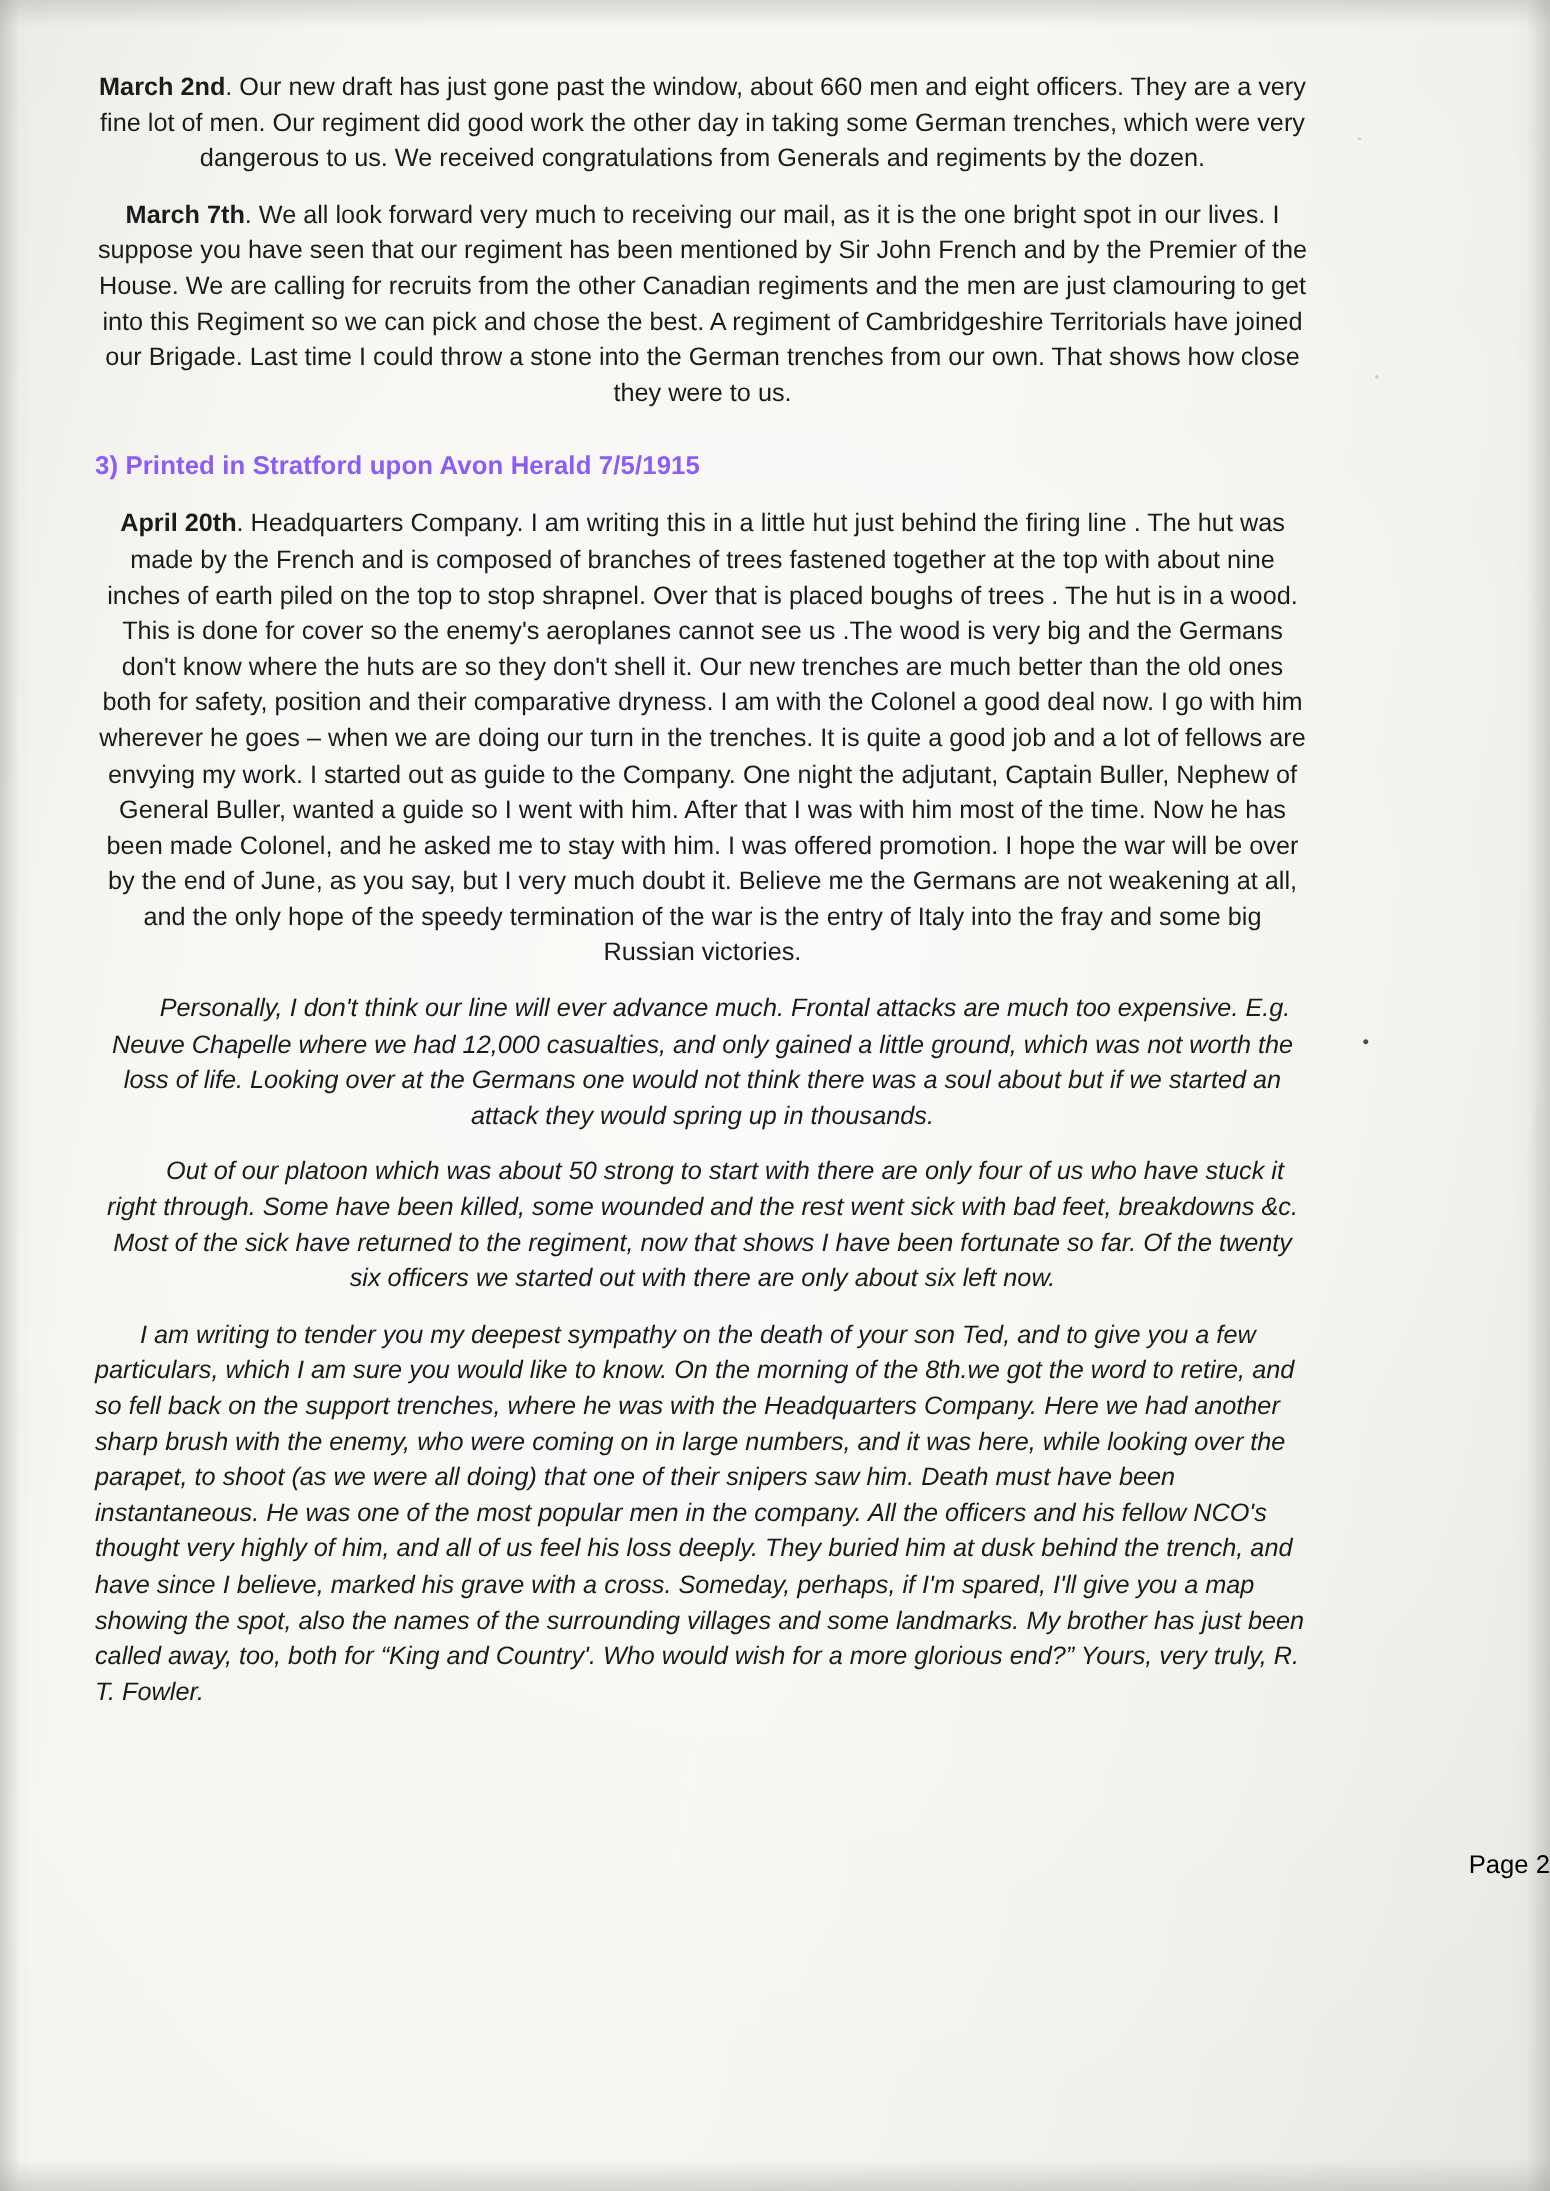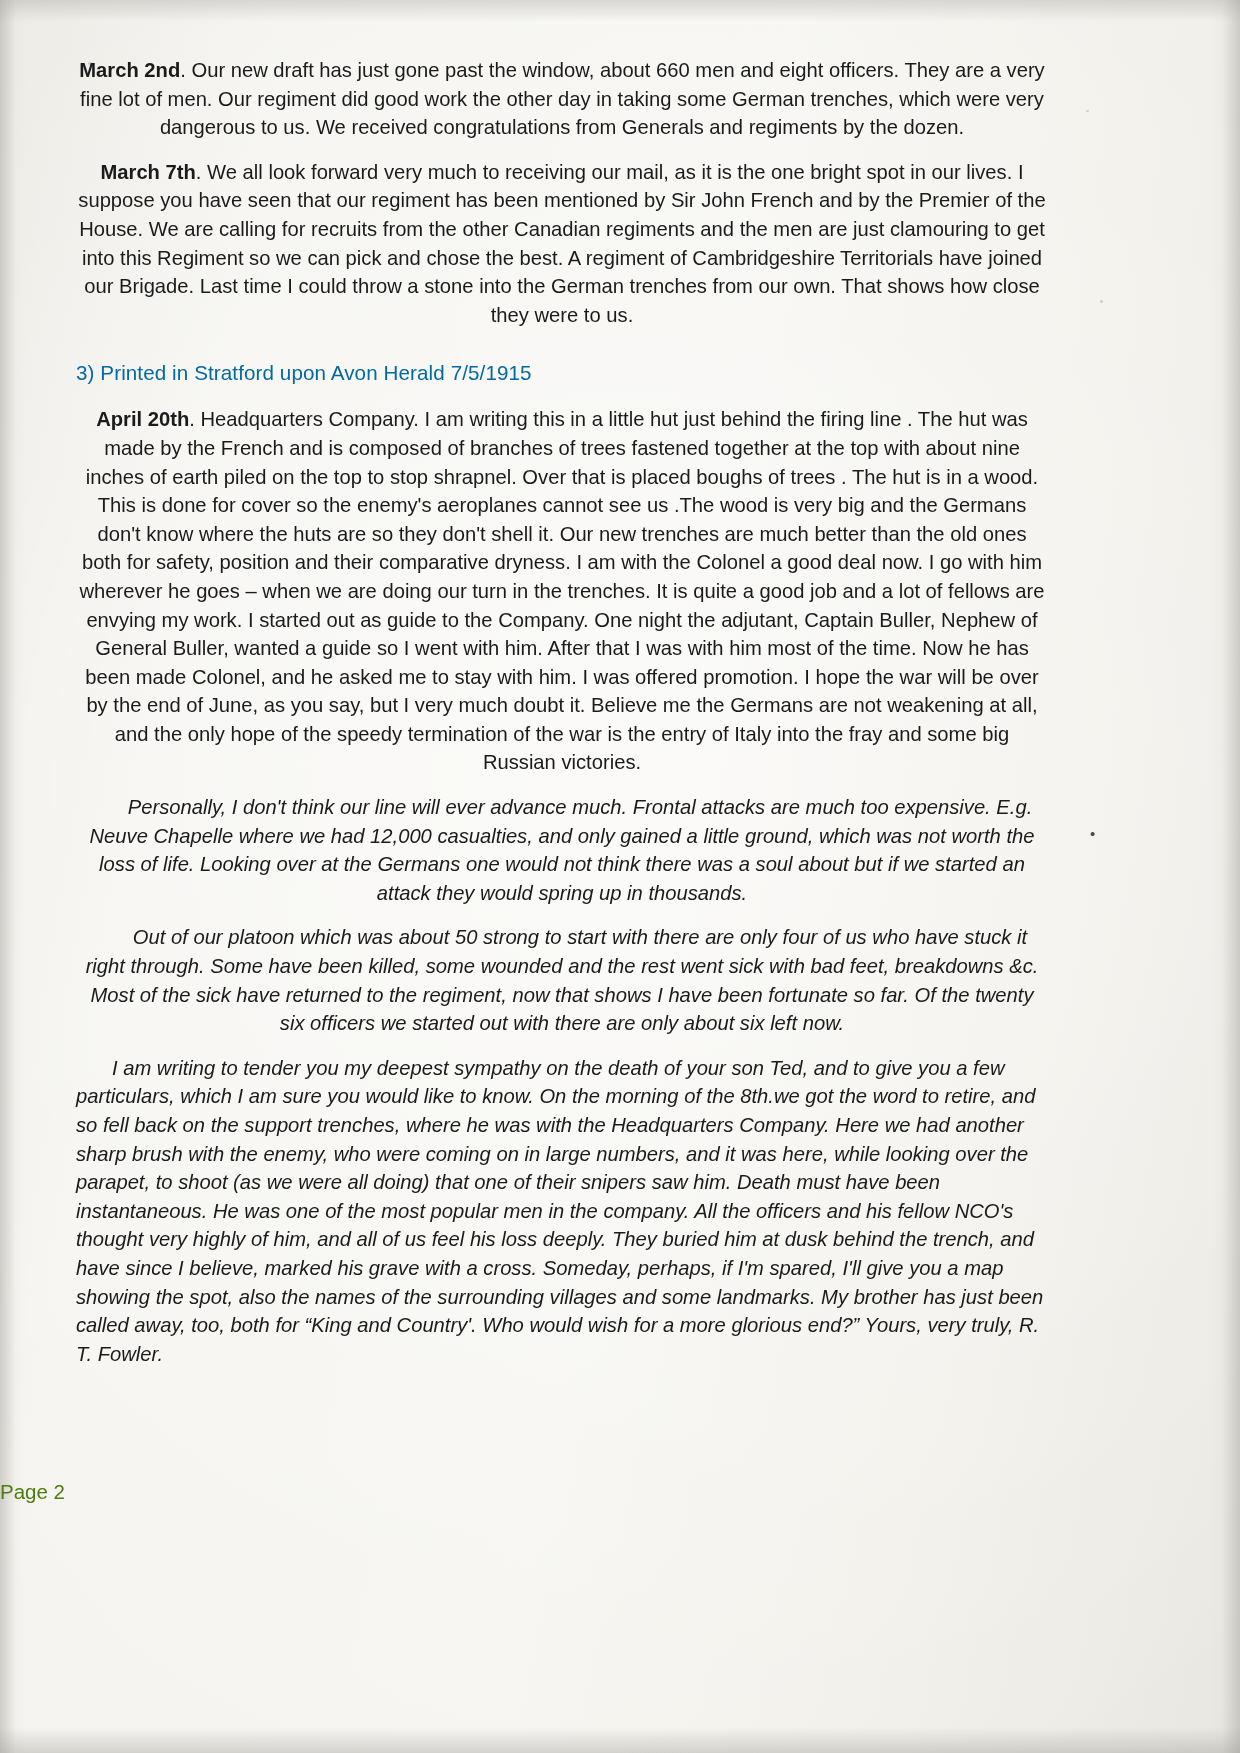--- a/index.html
+++ b/index.html
@@ -70,24 +70,24 @@
     margin: 0 0 17px 0;
     text-align: left;
   }
   p.tight { margin-bottom: 16px; text-align: center; }
 
   .lead { font-weight: bold; }
 
   h3.section {
     font-family: "Liberation Sans", sans-serif;
     font-size: 20.6px;
-    font-weight: normal;
+    font-weight: bold;
     line-height: 27px;
     margin: 30px 0 19px 0;
-    color: #0369a1;
+    color: #8b5cf6;
     letter-spacing: 0.1px;
   }
 
   h3.letterhead {
     font-family: "Liberation Sans", sans-serif;
     font-size: 20.4px;
     font-weight: bold;
     line-height: 27px;
     margin: 31px 0 17px 0;
     color: #141414;
@@ -100,24 +100,24 @@
     line-height: 0;
   }
 
   p.indent { text-indent: 36px; font-style: italic; }
 
   .footer {
     position: absolute;
     left: 0;
     right: 0;
     top: 1480px;
-    text-align: left;
+    text-align: right;
     font-family: "Liberation Sans", sans-serif;
     font-size: 20.5px;
-    color: #4d7c0f;
+    color: #000000;
   }
 
   
   .margin-mark {
     position: absolute;
     left: 1090px;
     top: 830px;
     width: 10px;
     height: 8px;
     color: #4a4a4a;

